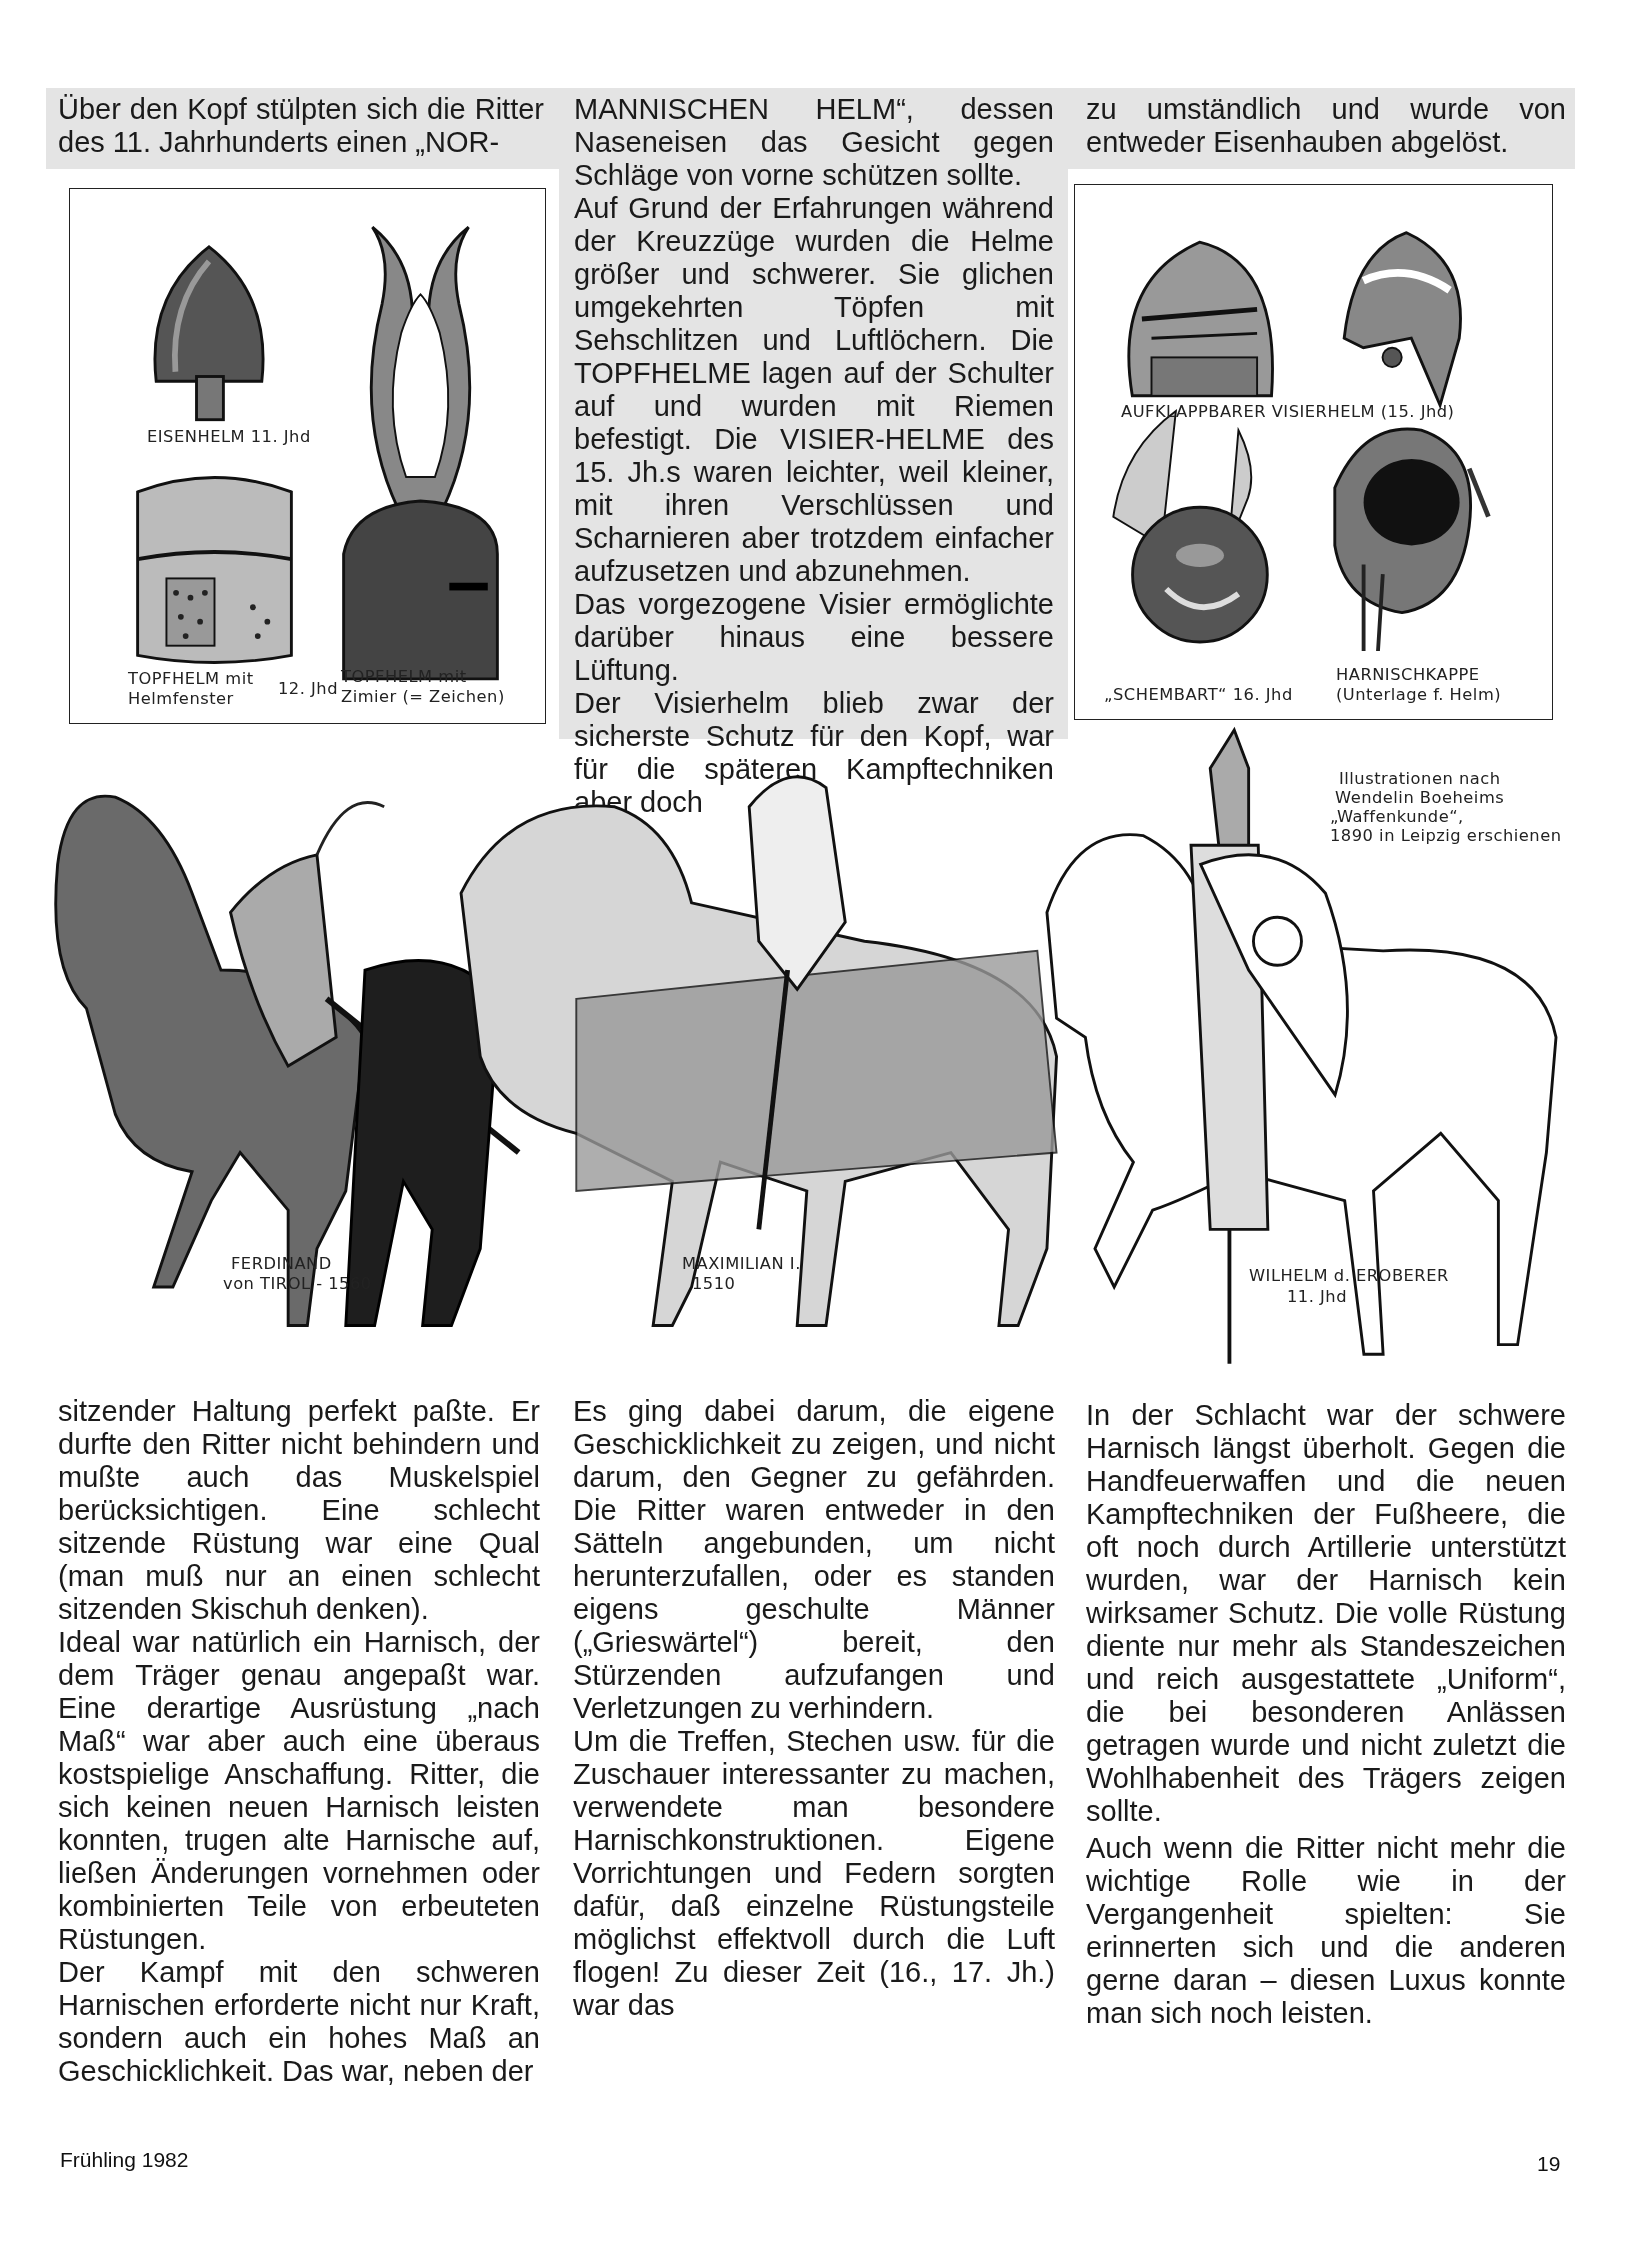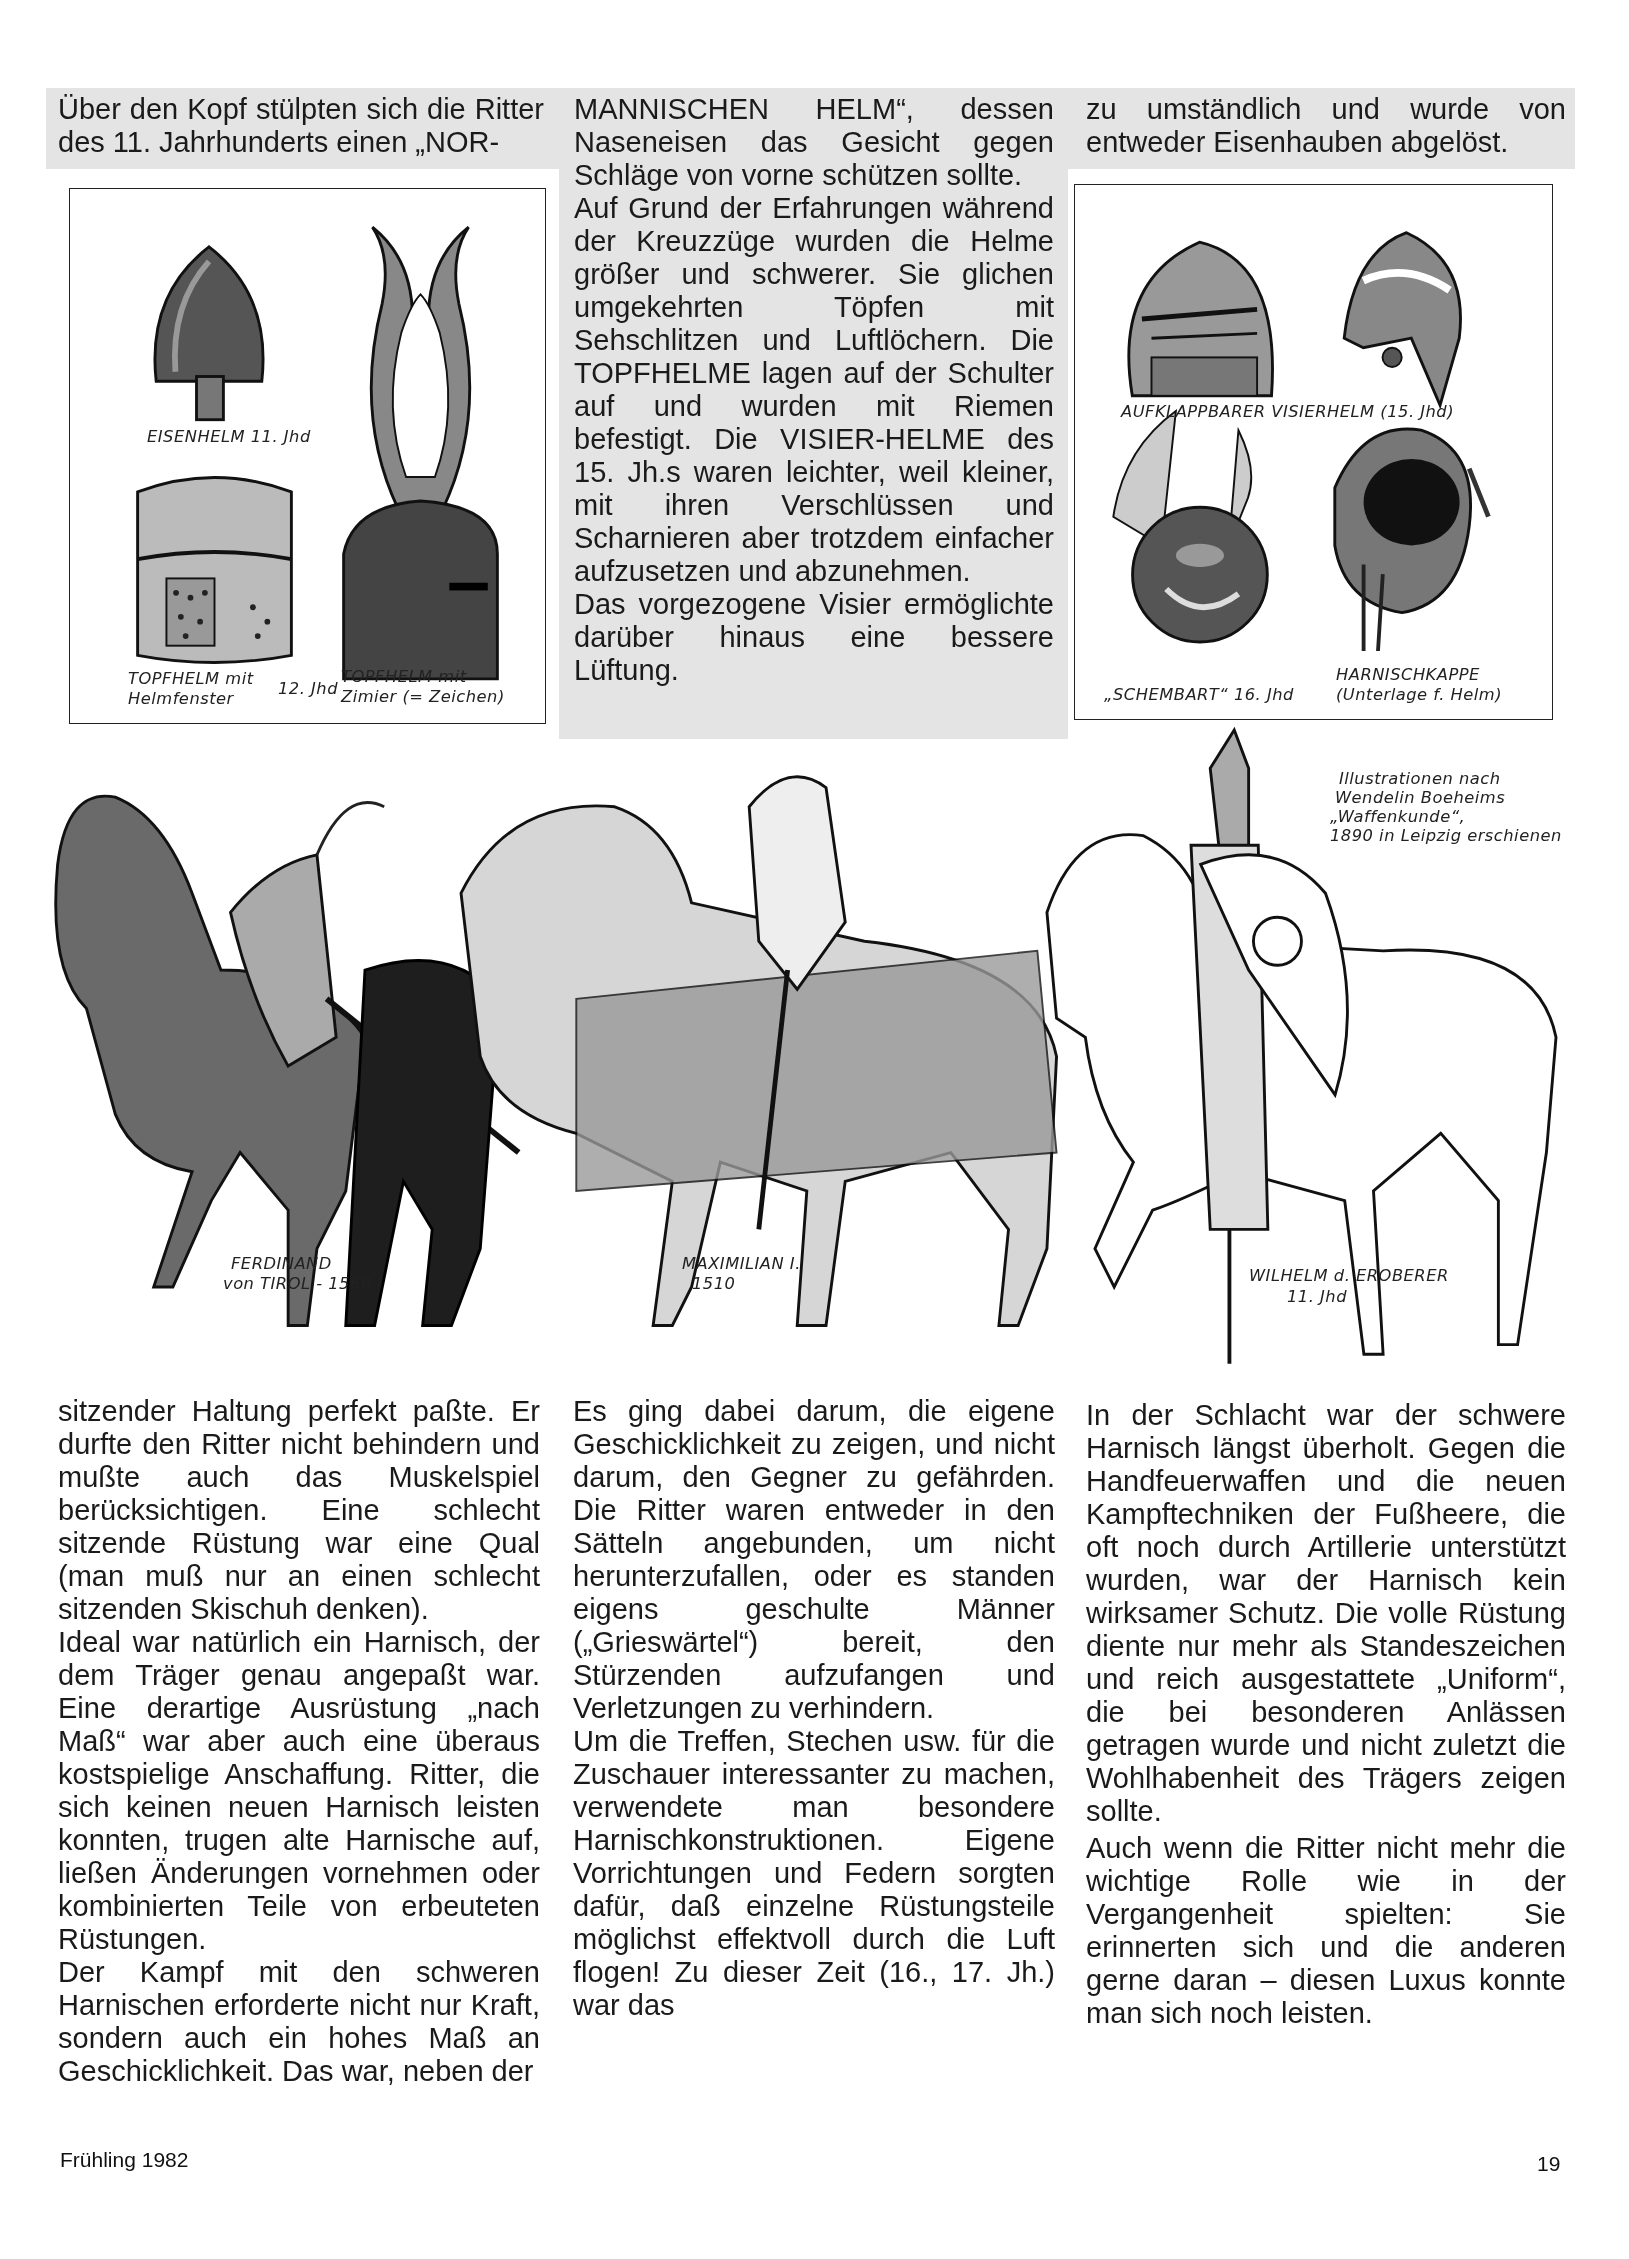--- a/index.html
+++ b/index.html
@@ -4,39 +4,40 @@
 <style>
   html, body { margin: 0; padding: 0; background: #ffffff; }
   body { width: 1629px; height: 2260px; position: relative; overflow: hidden;
          font-family: "Liberation Sans", sans-serif; color: #1a1a1a; }
   .gray { background: #e4e4e4; position: absolute; }
   .txt { position: absolute; font-size: 29px; line-height: 33px; text-align: justify;
          text-align-last: left; hyphens: manual; }
   .txt p { margin: 0; }
   .txt p.gap { margin-top: 4px; }
   .panel { position: absolute; border: 1.9px solid #222; background: #fff; }
-  .hand { position: absolute; font-family: "DejaVu Sans", sans-serif; font-style: italic;
+  .hand { position: absolute; font-family: "DejaVu Sans", sans-serif; 
           font-size: 16.3px; color: #222; line-height: 19px; white-space: nowrap; letter-spacing: 0.5px; }
   .footer { position: absolute; font-size: 21px; color: #111; }
   svg { position: absolute; overflow: visible; }
 </style>
 </head>
 <body>
 
 <div class="gray" style="left:46px; top:88px; width:513px; height:81px;"></div>
 <div class="gray" style="left:559px; top:88px; width:509px; height:651px;"></div>
 <div class="gray" style="left:1068px; top:88px; width:507px; height:81px;"></div>
 
 <div class="txt" style="left:58px; top:93px; width:486px;">
   <p>Über den Kopf stülpten sich die Ritter des 11. Jahrhunderts einen „NOR-</p>
 </div>
 <div class="txt" style="left:574px; top:93px; width:480px;">
   <p>MANNISCHEN HELM“, dessen Naseneisen das Gesicht gegen Schläge von vorne schützen sollte.</p>
   <p>Auf Grund der Erfahrungen während der Kreuzzüge wurden die Helme größer und schwerer. Sie glichen umgekehrten Töpfen mit Sehschlitzen und Luftlöchern. Die TOPFHELME lagen auf der Schulter auf und wurden mit Riemen befestigt. Die VISIER-HELME des 15. Jh.s waren leichter, weil kleiner, mit ihren Verschlüssen und Scharnieren aber trotzdem einfacher aufzusetzen und abzunehmen.</p>
   <p>Das vorgezogene Visier ermöglichte darüber hinaus eine bessere Lüftung.</p>
+  <p>Der Visierhelm blieb zwar der sicherste Schutz für den Kopf, war für die späteren Kampftechniken aber doch</p>
 </div>
 <div class="txt" style="left:1086px; top:93px; width:480px;">
   <p>zu umständlich und wurde von entweder Eisenhauben abgelöst.</p>
 </div>
 
 <div class="panel" style="left:69px; top:188px; width:475px; height:534px;">
   <svg style="left:67px; top:48px;" width="144" height="183" viewBox="0 0 150 190">
     <path d="M20,150 Q10,60 75,10 Q140,60 130,150 Z" fill="#555" stroke="#111" stroke-width="3"></path>
     <path d="M40,140 Q35,70 75,25" fill="none" stroke="#999" stroke-width="6"></path>
     <rect x="62" y="145" width="28" height="45" fill="#777" stroke="#111" stroke-width="3"></rect>

